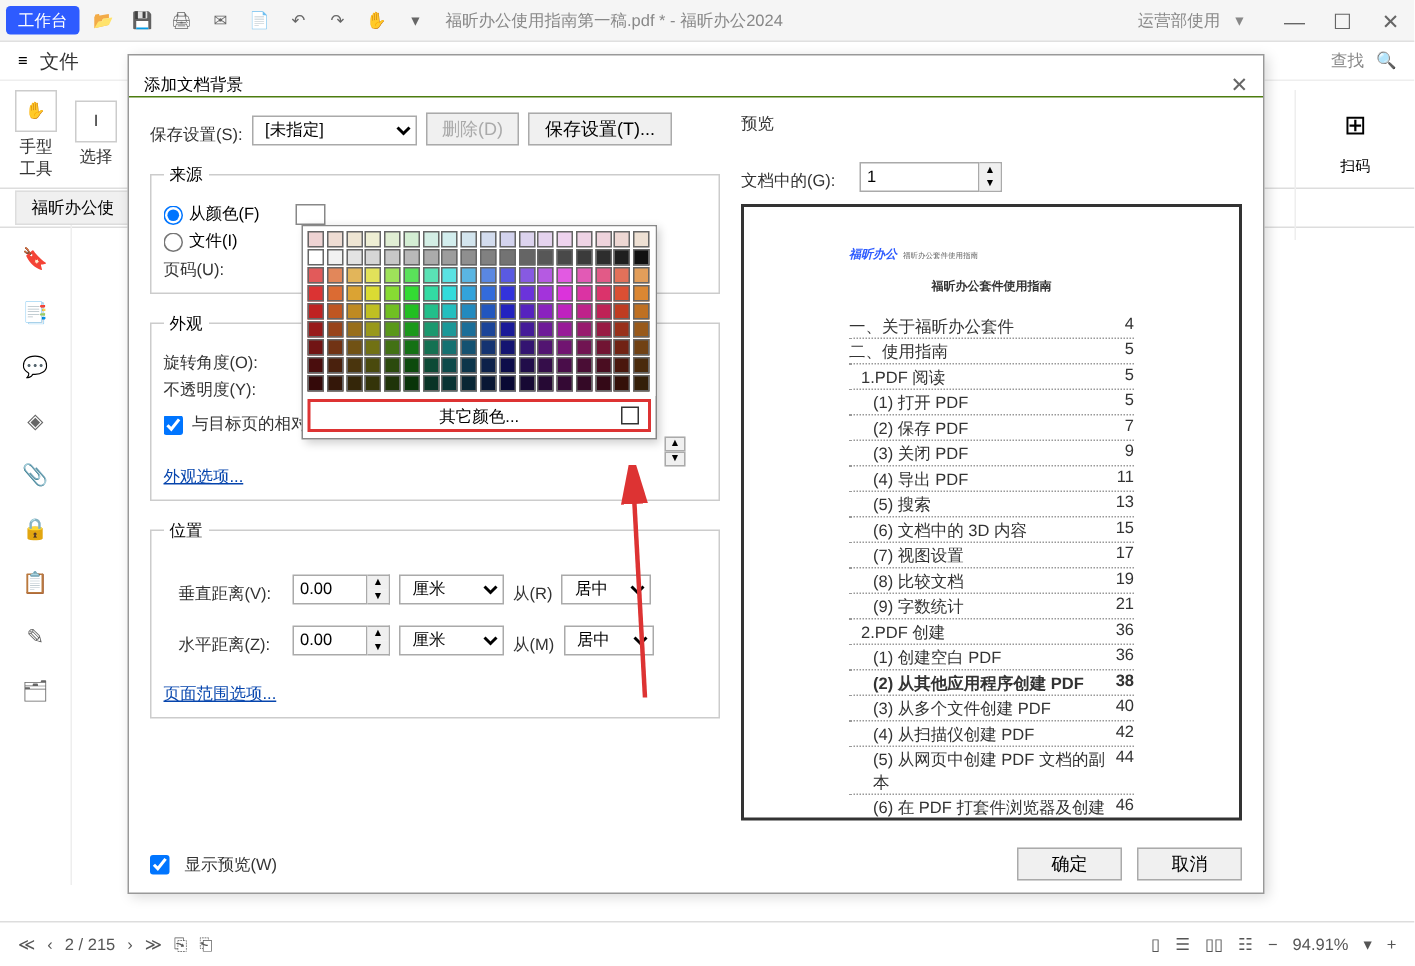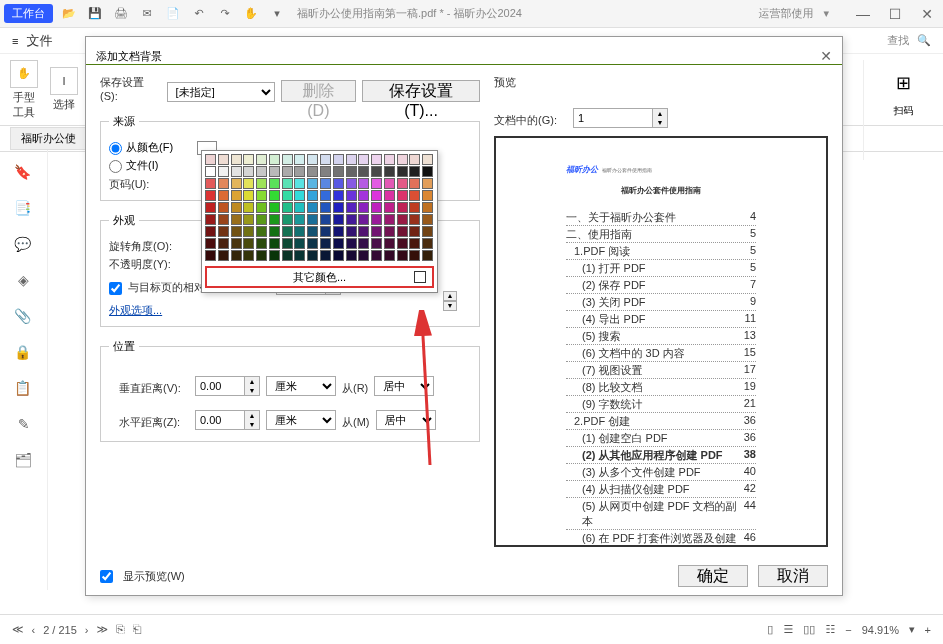--- a/index.html
+++ b/index.html
@@ -24,21 +24,21 @@
 .sidebar span{width:20px;height:20px;display:flex;align-items:center;justify-content:center;color:#666;font-size:14px}
 .dialog{position:absolute;left:85px;top:36px;width:758px;height:560px;background:#fff;border:1px solid #999;box-shadow:2px 2px 8px rgba(0,0,0,0.15)}
 .dlg-title{height:28px;display:flex;align-items:flex-end;padding:0 10px;border-bottom:1px solid #4d7c0f;font-size:12px}
 .dlg-close{margin-left:auto;color:#666;font-size:14px;cursor:pointer}
 .dlg-body{padding:10px 14px;display:flex;gap:14px;height:492px}
 .dlg-left{width:380px;display:flex;flex-direction:column;gap:8px}
 .dlg-right{flex:1;display:flex;flex-direction:column}
 .row{display:flex;align-items:flex-end;gap:6px}
 .lbl{font-size:11px;color:#333}
 select,input[type=text]{border:1px solid #aaa;height:20px;padding:0 4px;font-size:11px;background:#fff}
-.btn{border:1px solid #aaa;background:#f0f0f0;height:22px;padding:0 10px;font-size:16px;cursor:pointer}
+.btn{border:1px solid #aaa;background:#f0f0f0;height:22px;padding:0 10px;font-size:12px;cursor:pointer}
 .btn.disabled{color:#aaa}
 fieldset{border:1px solid #ccc;padding:8px;margin-top:4px}
 legend{font-size:11px;padding:0 4px}
 .radio-row{display:flex;align-items:flex-end;gap:4px;margin:3px 0}
 .link{color:#0645ad;text-decoration:underline;font-size:11px;cursor:pointer}
 .spinner{display:flex;align-items:center}
 .spinner input{width:50px}
 .spin-btns{display:flex;flex-direction:column;border:1px solid #aaa;border-left:none}
 .spin-btns span{width:14px;height:9px;font-size:7px;text-align:center;line-height:9px;background:#f0f0f0;cursor:pointer}
 .preview-box{border:2px solid #333;flex:1;margin-top:8px;background:#fff;position:relative;overflow:hidden;display:flex;justify-content:center;padding:10px}
@@ -168,21 +168,21 @@
           <input type="checkbox" checked="" style="">
           <span class="lbl">与目标页的相对比例(L)</span>
           <div class="spinner" style="margin-left:30px">
             <input type="text" value="100%" style="">
             <div class="spin-btns">
                 <span>▲</span>
                 <span>▼</span>
               </div>
           </div>
         </div>
-        <div style="margin-top:8px"><span class="link">外观选项...</span></div>
+        <div style="margin-top:20px"><span class="link">外观选项...</span></div>
       </fieldset>
       <fieldset>
         <legend>位置</legend>
         <div class="row" style="margin:14px 0">
           <span class="lbl" style="width:80px;text-indent:10px">垂直距离(V):</span>
           <div class="spinner">
               <input type="text" value="0.00" style="">
               <div class="spin-btns">
                 <span>▲</span>
                 <span>▼</span>
@@ -198,20 +198,21 @@
               <input type="text" value="0.00" style="">
               <div class="spin-btns">
                 <span>▲</span>
                 <span>▼</span>
               </div>
             </div>
           <select style="width:70px"><option>厘米</option></select>
           <span class="lbl">从(M)</span>
           <select style="width:60px"><option>居中</option></select>
         </div>
+        <div style="margin-top:18px"><span class="link">页面范围选项...</span></div>
       </fieldset>
     </div>
     <div class="dlg-right">
       <span class="lbl">预览</span>
       <div class="row" style="margin-top:18px">
         <span class="lbl">文档中的(G):</span>
         <div class="spinner" style="margin-left:10px">
             <input type="text" style="width: 80px;" value="1">
             <div class="spin-btns">
               <span>▲</span>

